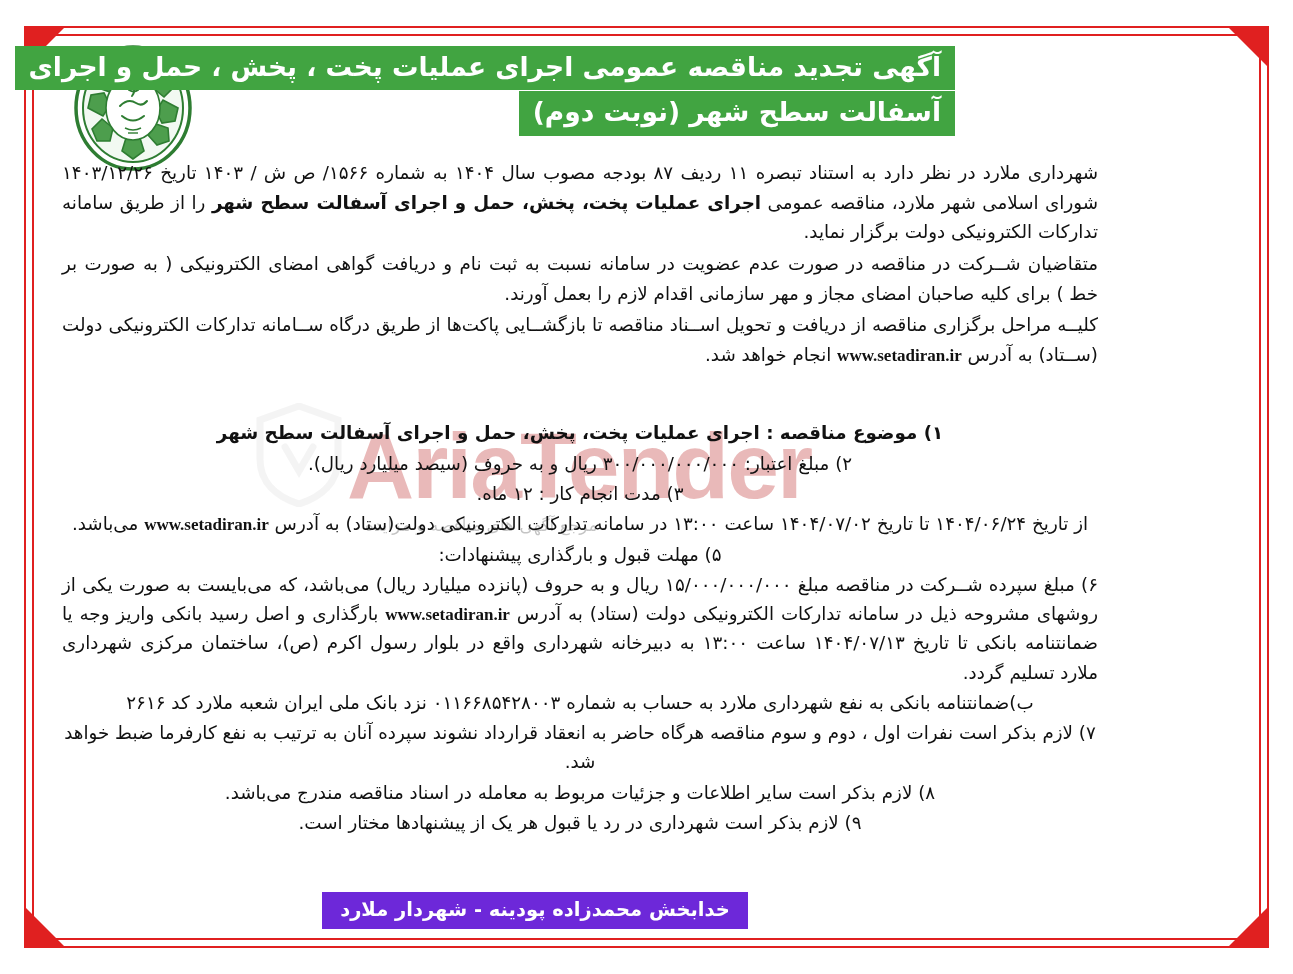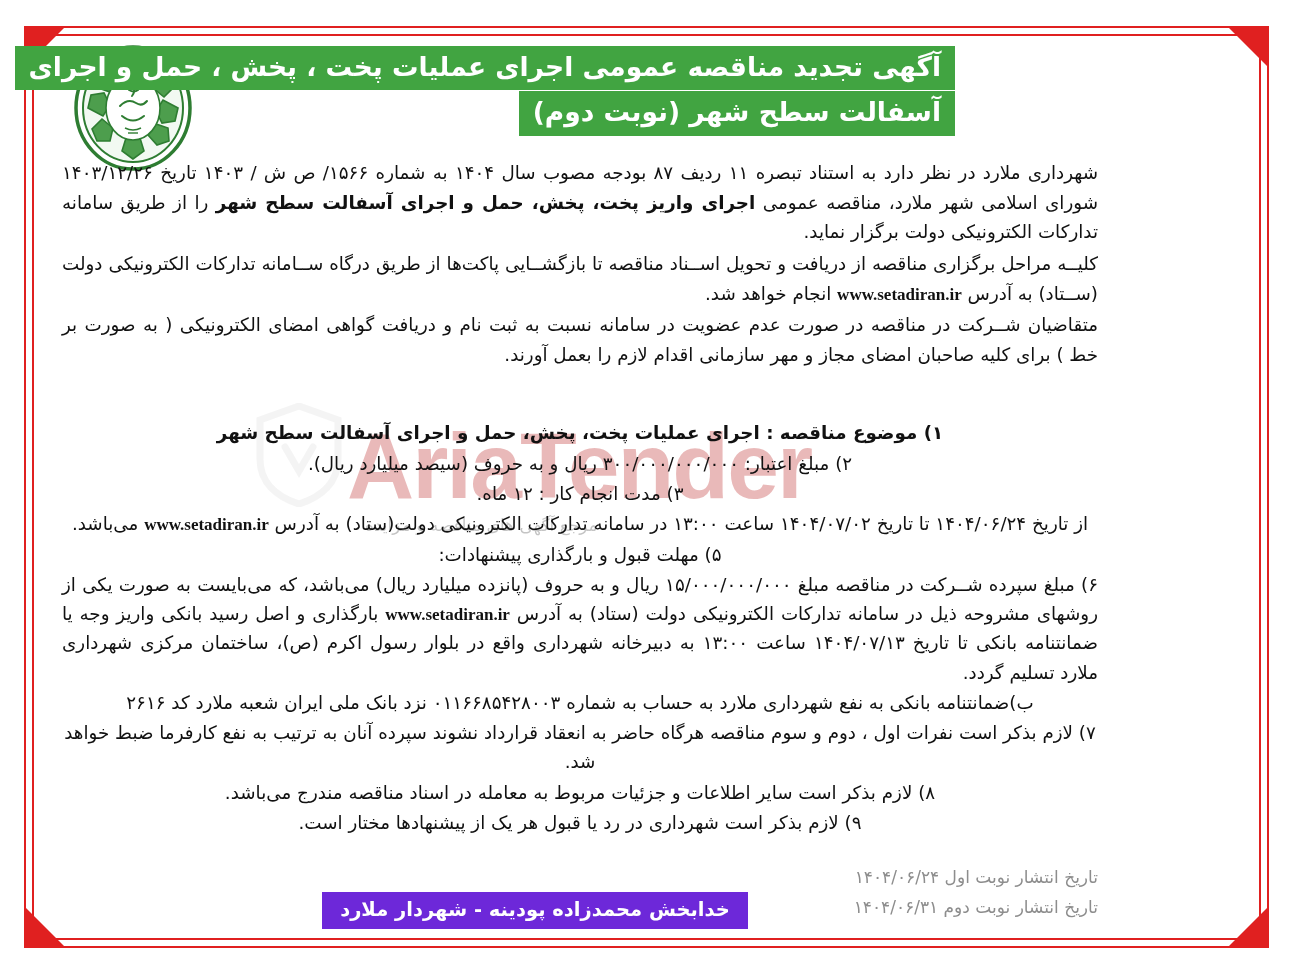--- a/index.html
+++ b/index.html
@@ -255,46 +255,42 @@
       </g>
     </svg>
 
     <div id="header-banner">
       <div><span class="banner-line banner-line-1">آگهی تجدید مناقصه عمومی اجرای عملیات پخت ، پخش ، حمل و اجرای</span></div>
       <div class="row2"><span class="banner-line banner-line-2">آسفالت سطح شهر (نوبت دوم)</span></div>
     </div>
 
     <div id="body-text">
 
-      <p class="para"><span>شهرداری ملارد در نظر دارد به استناد تبصره ۱۱ ردیف ۸۷ بودجه مصوب سال ۱۴۰۴ به شماره ۱۵۶۶/ ص ش / ۱۴۰۳ تاریخ ۱۴۰۳/۱۲/۲۶ شورای اسلامی شهر ملارد، مناقصه عمومی </span><span class="b">اجرای واریز پخت، پخش، حمل و اجرای آسفالت سطح شهر</span><span> را از طریق سامانه تدارکات الکترونیکی دولت برگزار نماید.</span></p>
+      <p class="para"><span>شهرداری ملارد در نظر دارد به استناد تبصره ۱۱ ردیف ۸۷ بودجه مصوب سال ۱۴۰۴ به شماره ۱۵۶۶/ ص ش / ۱۴۰۳ تاریخ ۱۴۰۳/۱۲/۲۶ شورای اسلامی شهر ملارد، مناقصه عمومی </span><span class="b">اجرای عملیات پخت، پخش، حمل و اجرای آسفالت سطح شهر</span><span> را از طریق سامانه تدارکات الکترونیکی دولت برگزار نماید.</span></p>
+
+      <p class="para">متقاضیان شــرکت در مناقصه در صورت عدم عضویت در سامانه نسبت به ثبت نام و دریافت گواهی امضای الکترونیکی ( به صورت بر خط ) برای کلیه صاحبان امضای مجاز و مهر سازمانی اقدام لازم را بعمل آورند.</p>
 
       <p class="para"><span>کلیــه مراحل برگزاری مناقصه از دریافت و تحویل اســناد مناقصه تا بازگشــایی پاکت‌ها از طریق درگاه ســامانه تدارکات الکترونیکی دولت (ســتاد) به آدرس </span><span class="ltr">www.setadiran.ir</span><span> انجام خواهد شد.</span></p>
-
-      <p class="para">متقاضیان شــرکت در مناقصه در صورت عدم عضویت در سامانه نسبت به ثبت نام و دریافت گواهی امضای الکترونیکی ( به صورت بر خط ) برای کلیه صاحبان امضای مجاز و مهر سازمانی اقدام لازم را بعمل آورند.</p>
 
       <div class="spacer-sm"></div>
 
       <p class="list-item bold">۱) موضوع مناقصه : اجرای عملیات پخت، پخش، حمل و اجرای آسفالت سطح شهر</p>
       <p class="list-item">۲) مبلغ اعتبار: ۳۰۰/۰۰۰/۰۰۰/۰۰۰ ریال و به حروف (سیصد میلیارد ریال).</p>
       <p class="list-item">۳) مدت انجام کار : ۱۲ ماه.</p>
       <p class="list-item"><span>از تاریخ ۱۴۰۴/۰۶/۲۴ تا تاریخ ۱۴۰۴/۰۷/۰۲ ساعت ۱۳:۰۰ در سامانه تدارکات الکترونیکی دولت(ستاد) به آدرس </span><span class="ltr">www.setadiran.ir</span><span> می‌باشد.</span></p>
       <p class="list-item">۵) مهلت قبول و بارگذاری پیشنهادات:</p>
 
       <p class="list-item justify"><span>۶) مبلغ سپرده شــرکت در مناقصه مبلغ ۱۵/۰۰۰/۰۰۰/۰۰۰ ریال و به حروف (پانزده میلیارد ریال) می‌باشد، که می‌بایست به صورت یکی از روشهای مشروحه ذیل در سامانه تدارکات الکترونیکی دولت (ستاد) به آدرس </span><span class="ltr">www.setadiran.ir</span><span> بارگذاری و اصل رسید بانکی واریز وجه یا ضمانتنامه بانکی تا تاریخ ۱۴۰۴/۰۷/۱۳ ساعت ۱۳:۰۰ به دبیرخانه شهرداری واقع در بلوار رسول اکرم (ص)، ساختمان مرکزی شهرداری ملارد تسلیم گردد.</span></p>
 
       <p class="list-item">ب)ضمانتنامه بانکی به نفع شهرداری ملارد به حساب به شماره ۰۱۱۶۶۸۵۴۲۸۰۰۳ نزد بانک ملی ایران شعبه ملارد کد ۲۶۱۶</p>
 
       <p class="list-item">۷) لازم بذکر است نفرات اول ، دوم و سوم مناقصه هرگاه حاضر به انعقاد قرارداد نشوند سپرده آنان به ترتیب به نفع کارفرما ضبط خواهد شد.</p>
       <p class="list-item">۸) لازم بذکر است سایر اطلاعات و جزئیات مربوط به معامله در اسناد مناقصه مندرج می‌باشد.</p>
       <p class="list-item">۹) لازم بذکر است شهرداری در رد یا قبول هر یک از پیشنهادها مختار است.</p>
     </div>
 
-    <div id="pub-dates">
-      <div>تاریخ انتشار نوبت اول ۱۴۰۴/۰۶/۲۴</div>
-      <div>تاریخ انتشار نوبت دوم ۱۴۰۴/۰۶/۳۱</div>
-    </div>
 
     <div id="signature">
       <span class="sig-box">خدابخش محمدزاده پودینه - شهردار ملارد</span>
     </div>
 
   </div>
 </div>
 
 </body></html>

